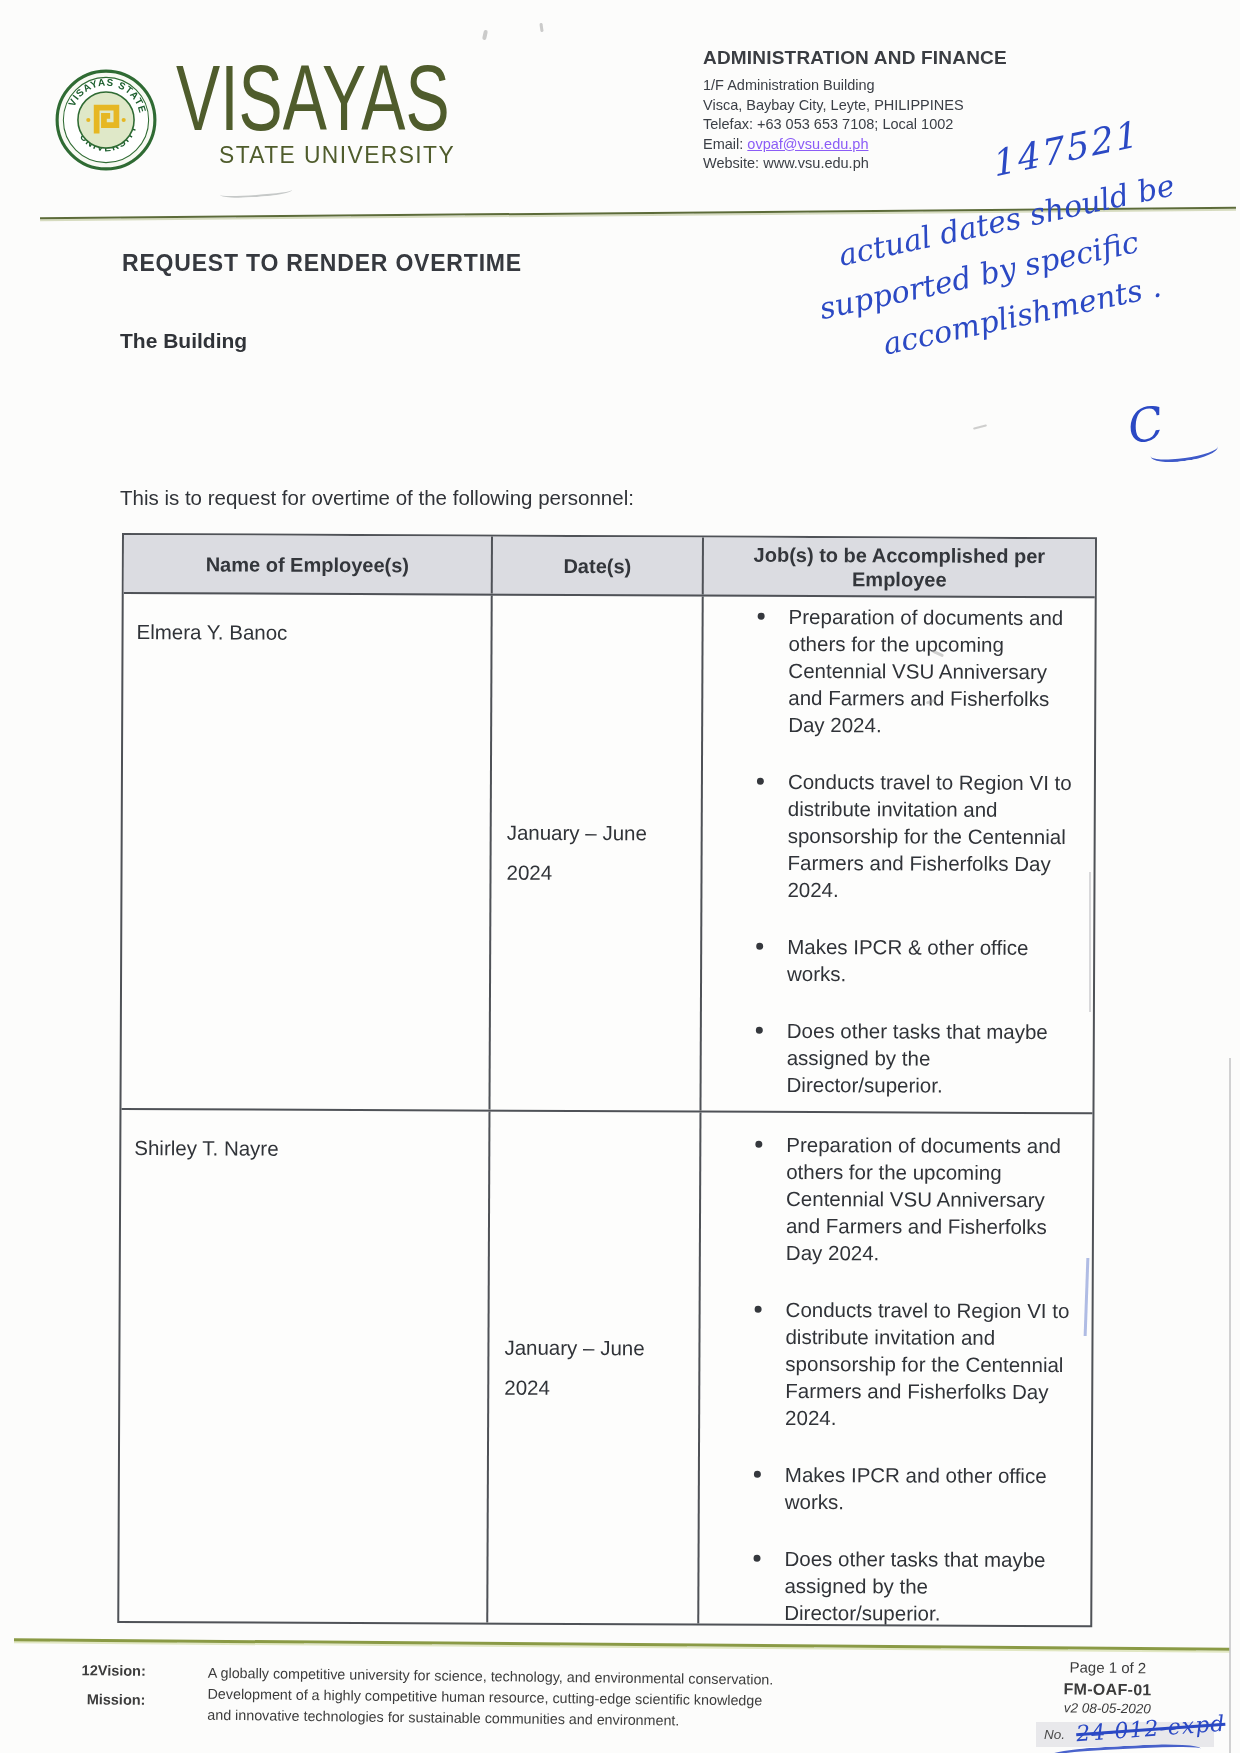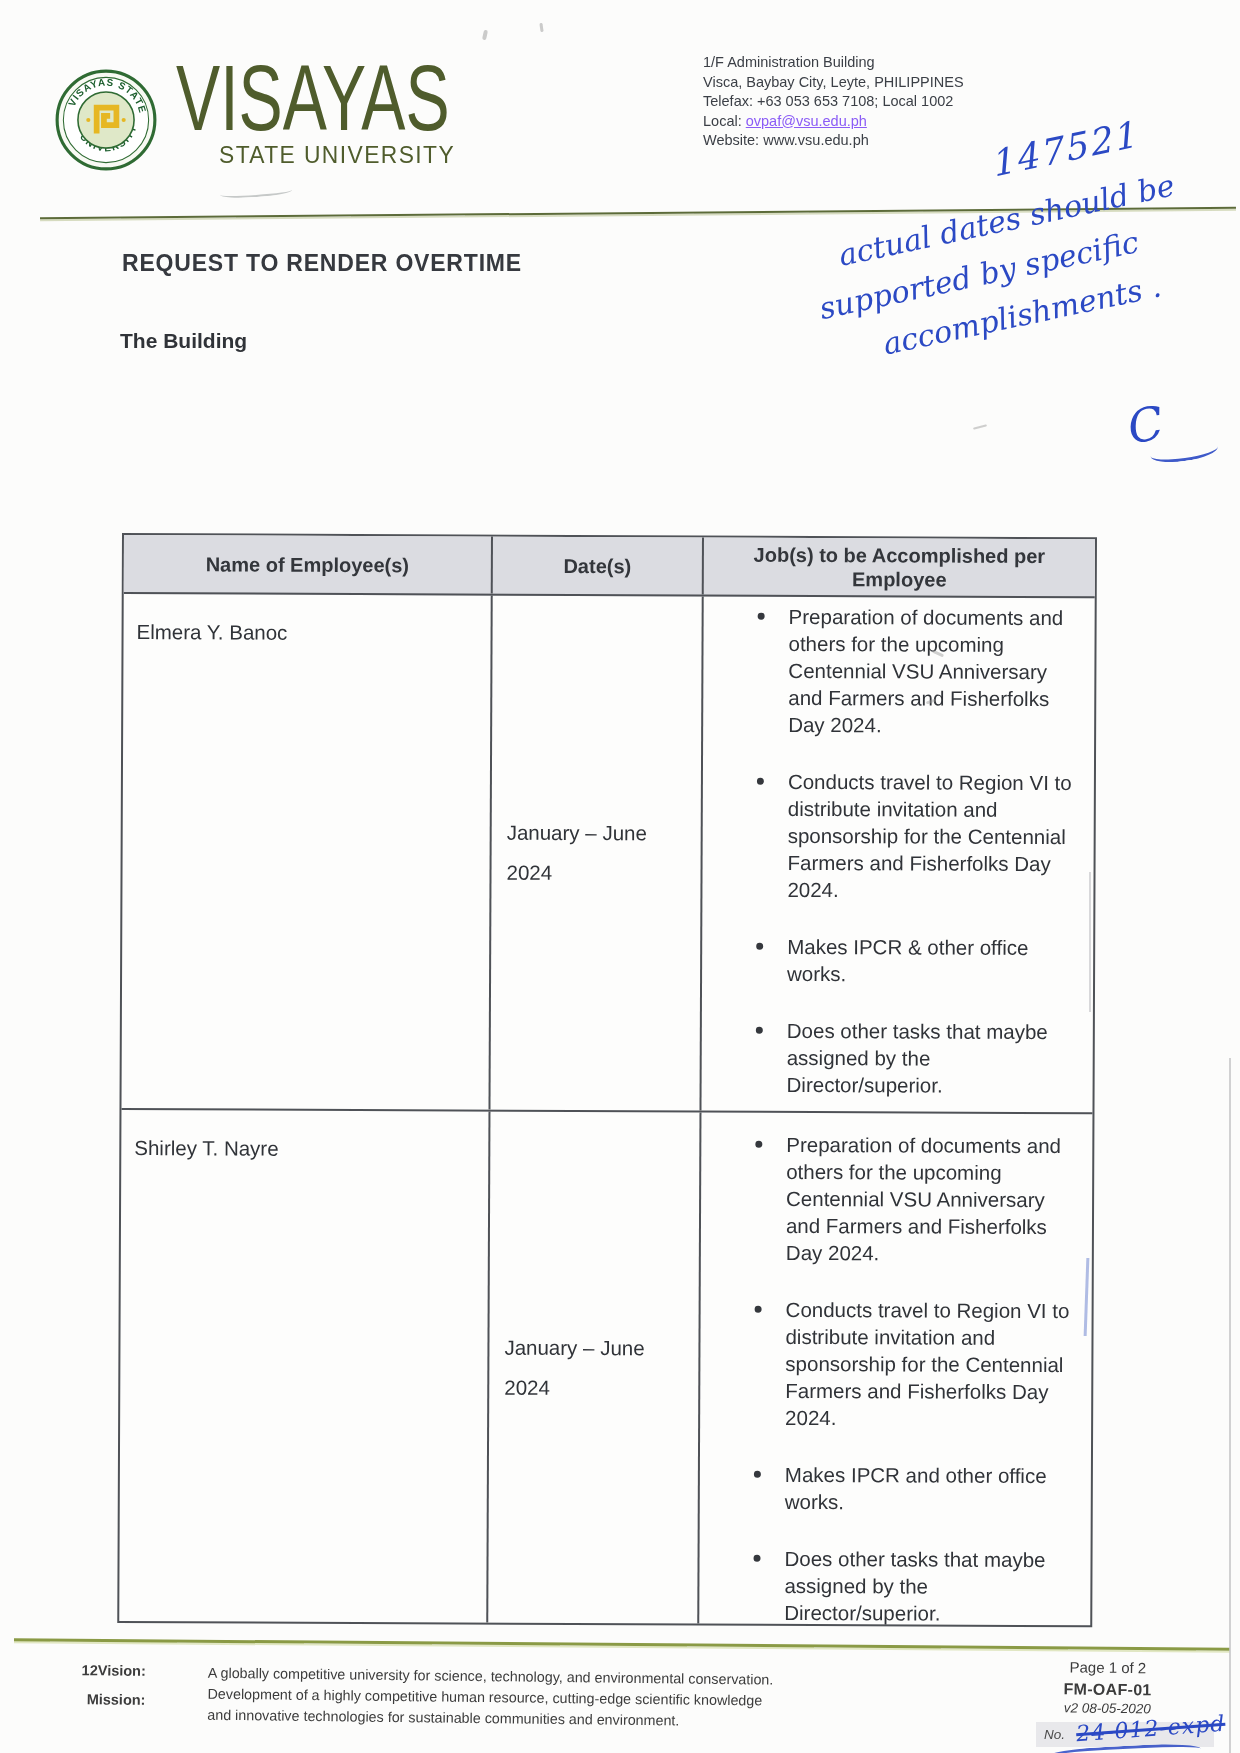--- a/index.html
+++ b/index.html
@@ -123,45 +123,47 @@
       <circle cx="67" cy="50" r="2" fill="#e6b723"></circle>
     </svg>
   </div>
 
   <div class="abs wordmark">VISAYAS</div>
   <div class="abs wordmark-sub">STATE UNIVERSITY</div>
   <div class="abs smudge"></div>
 
   <div class="abs office">
     <div class="office-title">
+      <div>ADMINISTRATION AND FINANCE</div>
     </div>
     <div class="office-addr">
       <div>1/F Administration Building</div>
       <div>Visca, Baybay City, Leyte, PHILIPPINES</div>
       <div>Telefax: +63 053 653 7108; Local 1002</div>
-      <div><span>Local: </span><span class="email-link">ovpaf@vsu.edu.ph</span></div>
+      <div><span>Email: </span><span class="email-link">ovpaf@vsu.edu.ph</span></div>
       <div><span>Website: </span><span>www.vsu.edu.ph</span></div>
     </div>
   </div>
 
   <div class="abs hand hand-number">147521</div>
 
   <div class="abs rule-header"></div>
 
   <div class="abs doc-title">REQUEST TO RENDER OVERTIME</div>
 
   <div class="abs hand annotation">
     <div class="l1">actual dates should be</div>
     <div class="l2">supported by specific</div>
     <div class="l3">accomplishments .</div>
   </div>
   <div class="abs hand annotation-c">C</div>
   <div class="abs c-swoosh"></div>
 
   <div class="abs addressee">The Building</div>
+  <div class="abs intro">This is to request for overtime of the following personnel:</div>
 
   <div class="abs tbl">
     <div class="trow thead">
       <div class="c1 hcell">Name of Employee(s)</div>
       <div class="c2 hcell">Date(s)</div>
       <div class="c3 hcell">Job(s) to be Accomplished per Employee</div>
     </div>
 
     <div class="trow row-body1">
       <div class="c1 name-cell">Elmera Y. Banoc</div>

